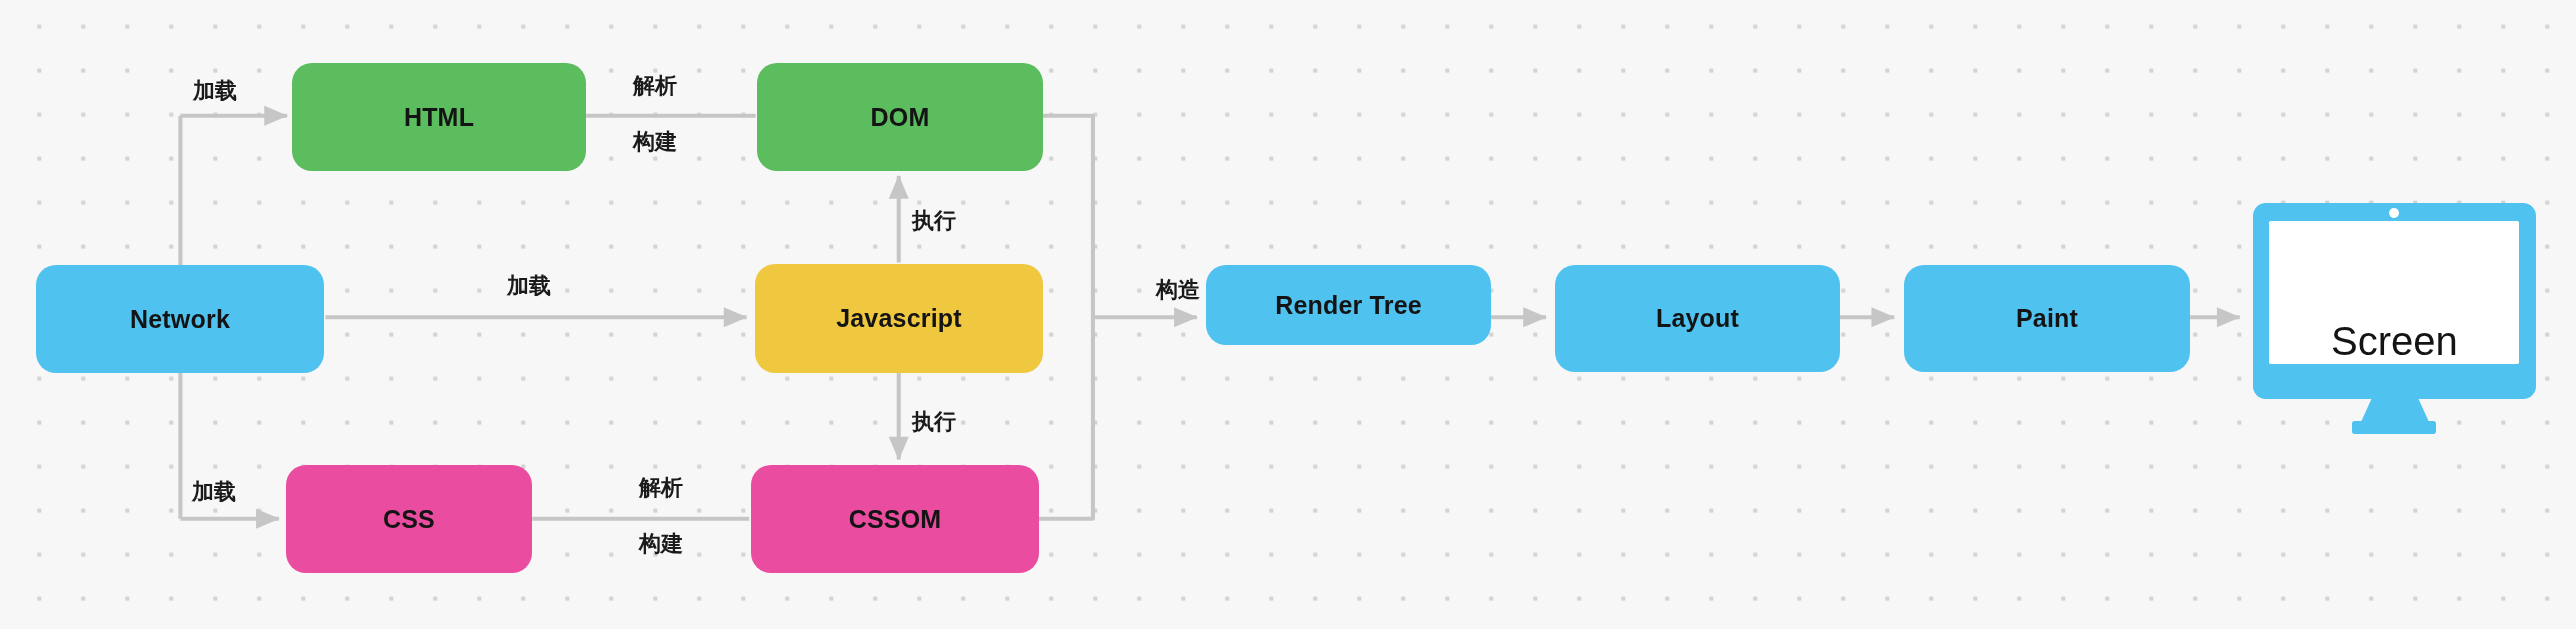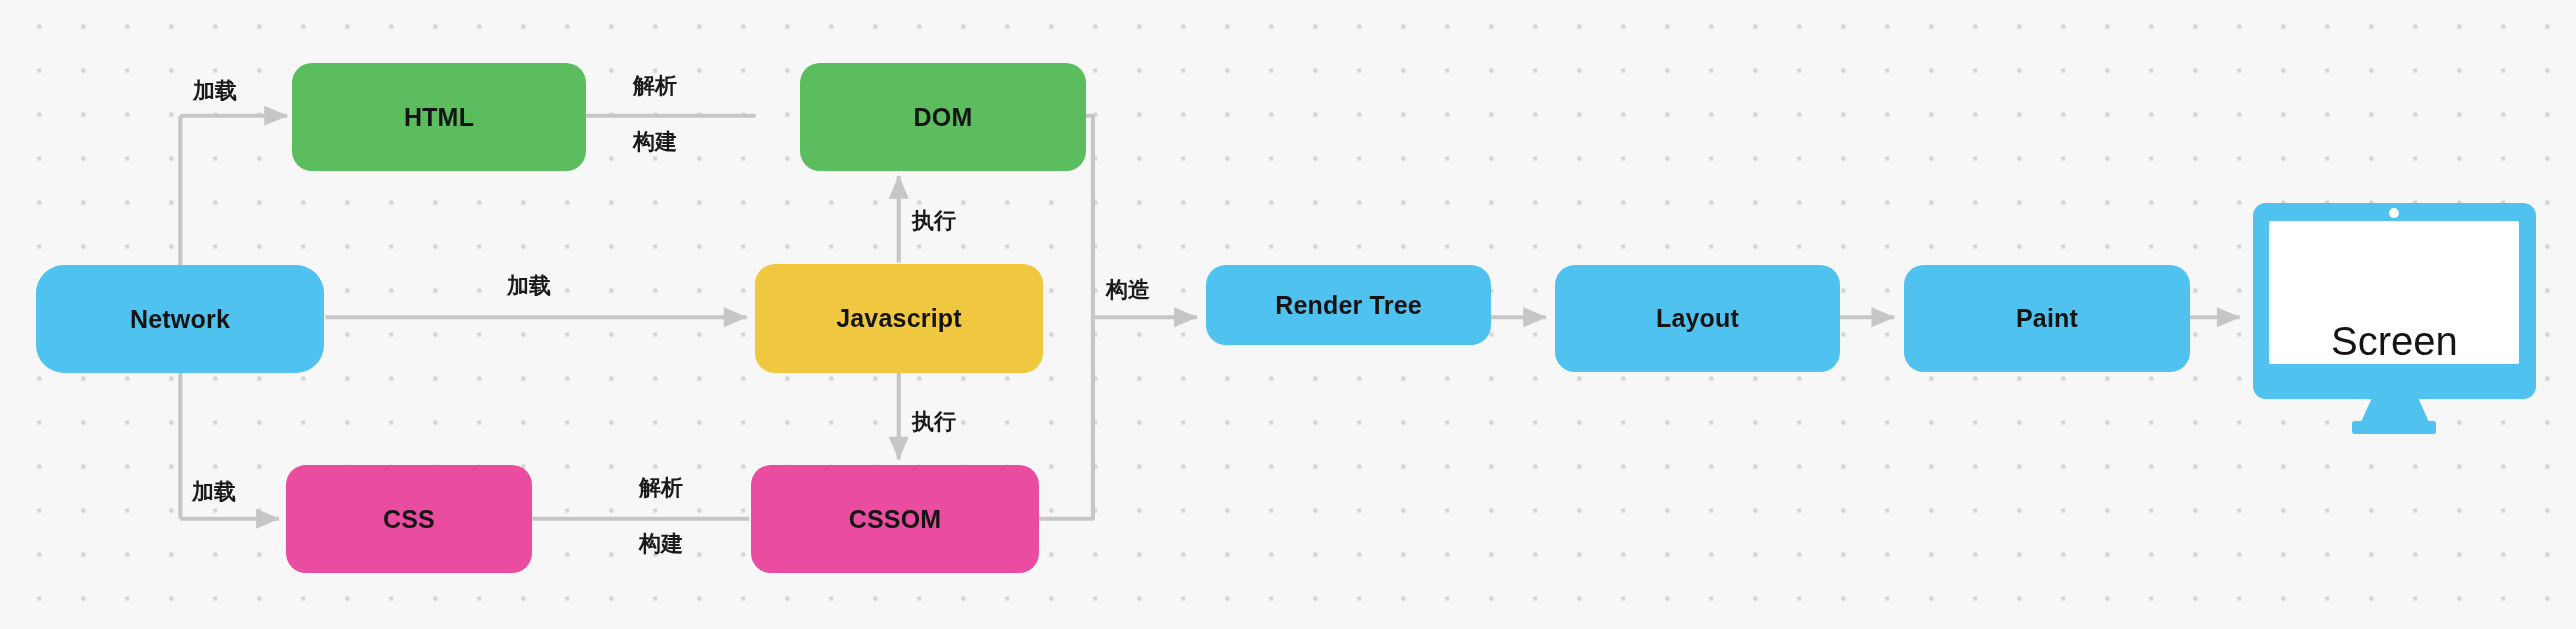--- a/index.html
+++ b/index.html
@@ -77,29 +77,29 @@
     <path class="wire" d="M583,569 L821,569"></path>
     <path class="wire" d="M985,288 L985,193" marker-end="url(#arrow)"></path>
     <path class="wire" d="M985,408 L985,504" marker-end="url(#arrow)"></path>
     <path class="wire" d="M1141,127 L1198,127 L1198,569 L1137,569"></path>
     <path class="wire" d="M1198,348 L1312,348" marker-end="url(#arrow)"></path>
     <path class="wire" d="M1634,348 L1695,348" marker-end="url(#arrow)"></path>
     <path class="wire" d="M2017,348 L2077,348" marker-end="url(#arrow)"></path>
     <path class="wire" d="M2400,348 L2456,348" marker-end="url(#arrow)"></path>
   </svg>
 
-  <div class="node" style="left: 36px; top: 265px; width: 288px; height: 108px; background-color: rgb(80, 194, 240); border-radius: 28px;">
+  <div class="node" style="left: 36px; top: 265px; width: 288px; height: 108px; background-color: rgb(80, 194, 240);">
     <span>Network</span>
   </div>
 
   <div class="node" style="left: 292px; top: 63px; width: 294px; height: 108px; background-color: rgb(91, 189, 94);">
     <span>HTML</span>
   </div>
 
-  <div class="node" style="left: 757px; top: 63px; width: 286px; height: 108px; background-color: rgb(91, 189, 94); margin-left: 43px;">
+  <div class="node" style="left: 757px; top: 63px; width: 286px; height: 108px; background-color: rgb(91, 189, 94);">
     <span>DOM</span>
   </div>
 
   <div class="node" style="left: 286px; top: 465px; width: 246px; height: 108px; background-color: rgb(234, 76, 159);">
     <span>CSS</span>
   </div>
 
   <div class="node" style="left: 755px; top: 264px; width: 288px; height: 109px; background-color: rgb(240, 200, 64);">
     <span>Javascript</span>
   </div>
@@ -137,16 +137,16 @@
 
   <span class="edge-label" style="left:633px;top:68px;">解析</span>
   <span class="edge-label" style="left:633px;top:124px;">构建</span>
 
   <span class="edge-label" style="left:639px;top:470px;">解析</span>
   <span class="edge-label" style="left:639px;top:526px;">构建</span>
 
   <span class="edge-label" style="left:912px;top:203px;">执行</span>
   <span class="edge-label" style="left:912px;top:404px;">执行</span>
 
-  <span class="edge-label" style="left:1106px;top:272px;text-align:right;">构造</span>
+  <span class="edge-label" style="left:1156px;top:272px;text-align:right;">构造</span>
 
 </div>
 
 
 </body></html>

